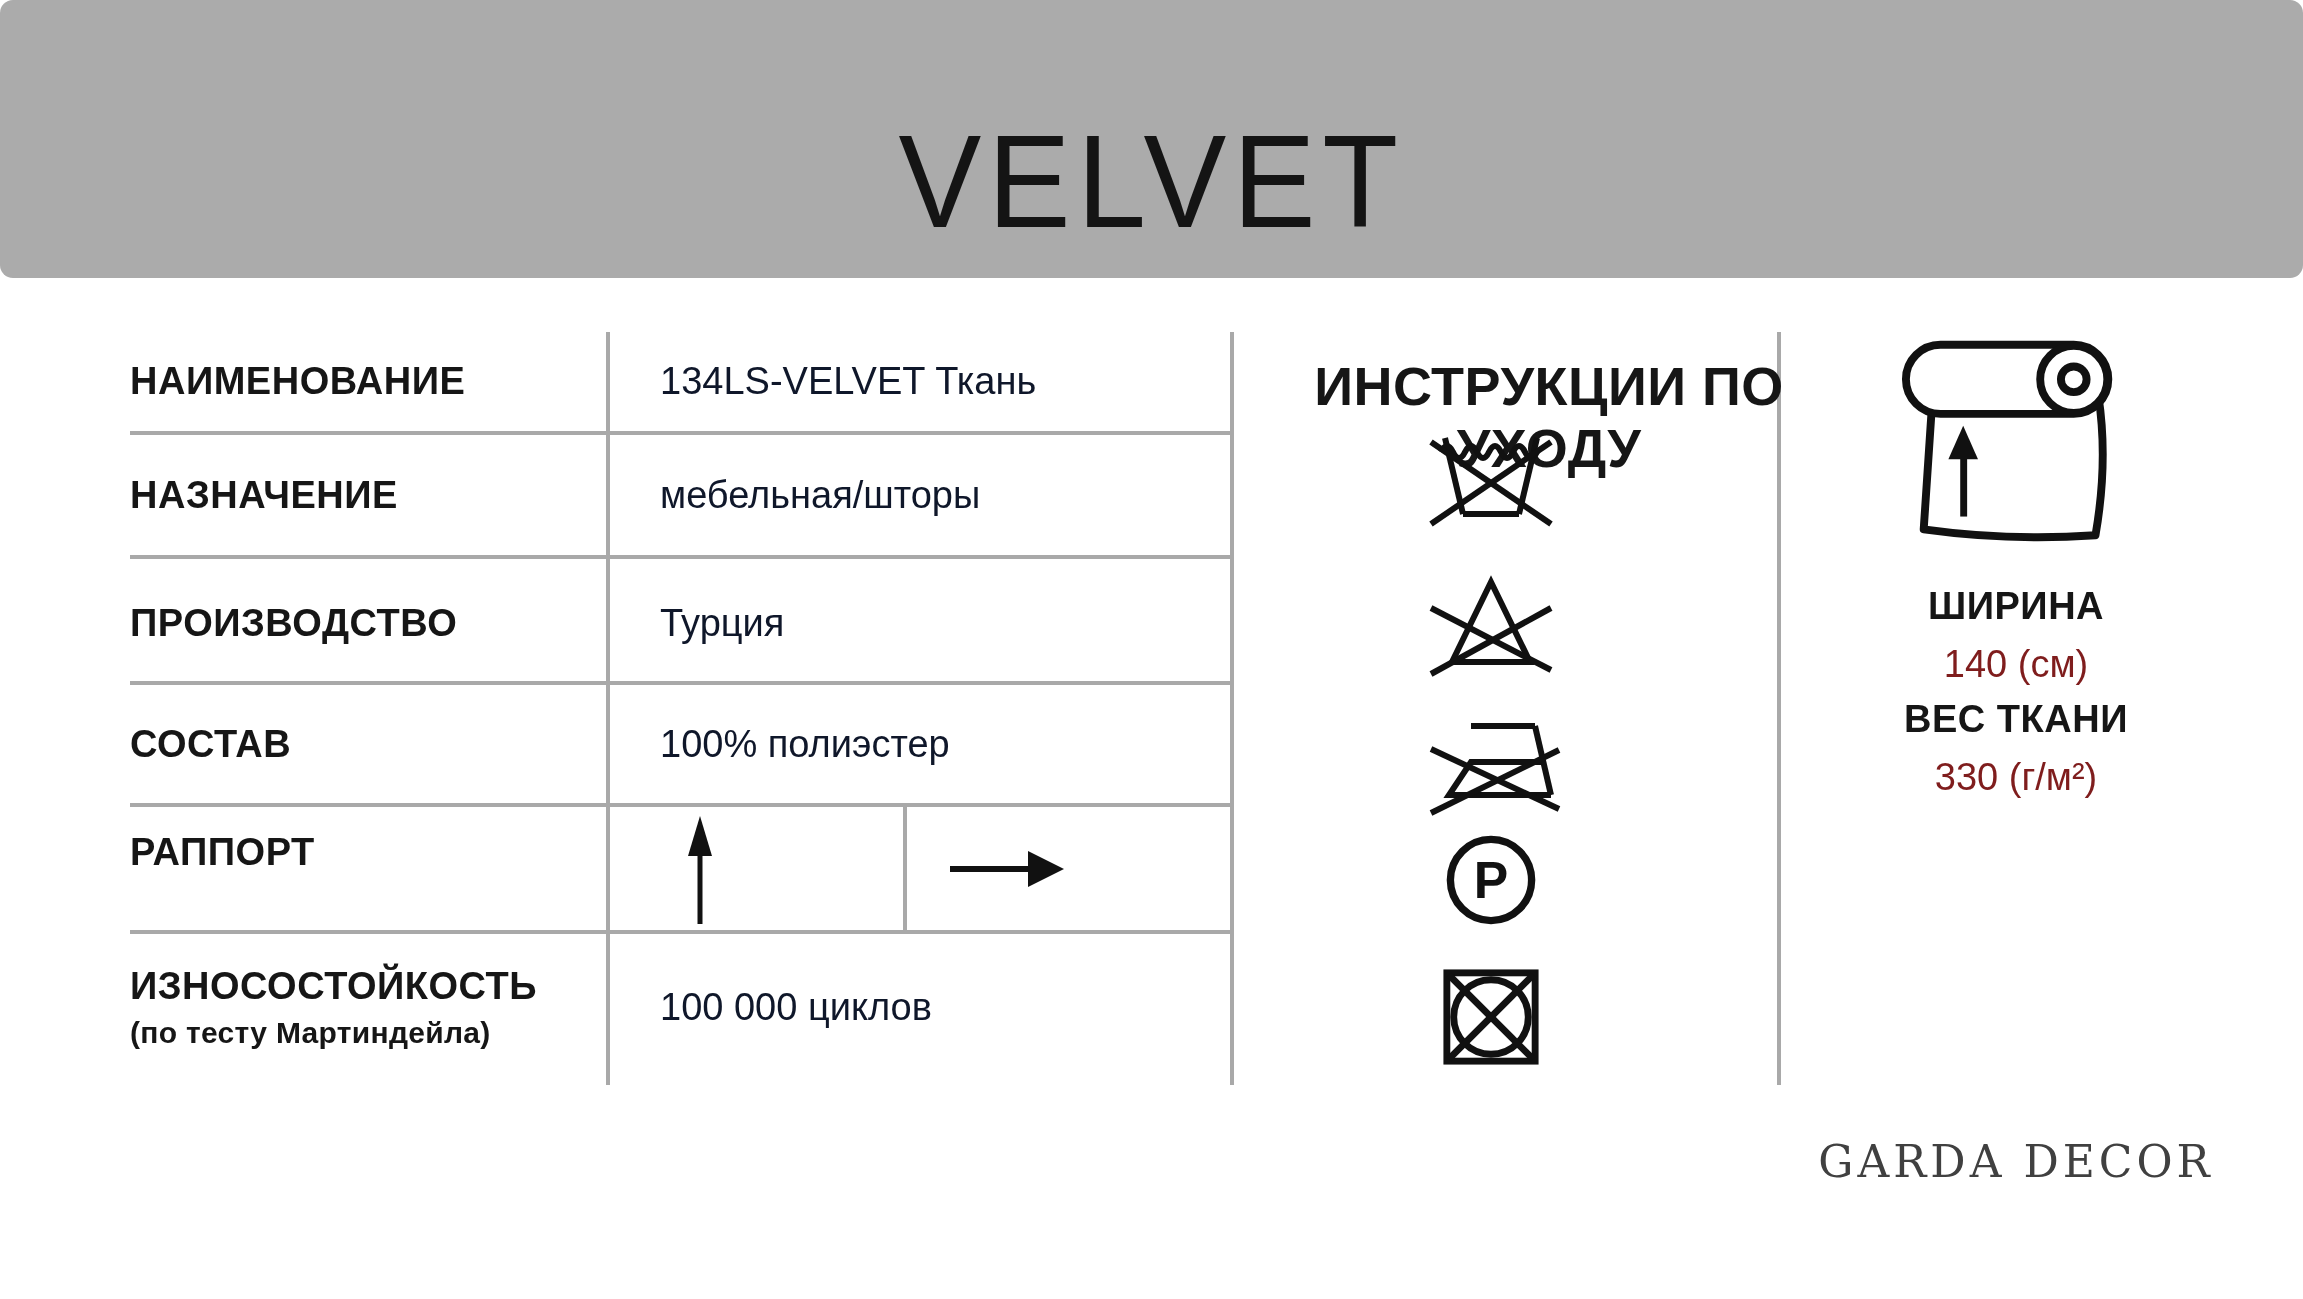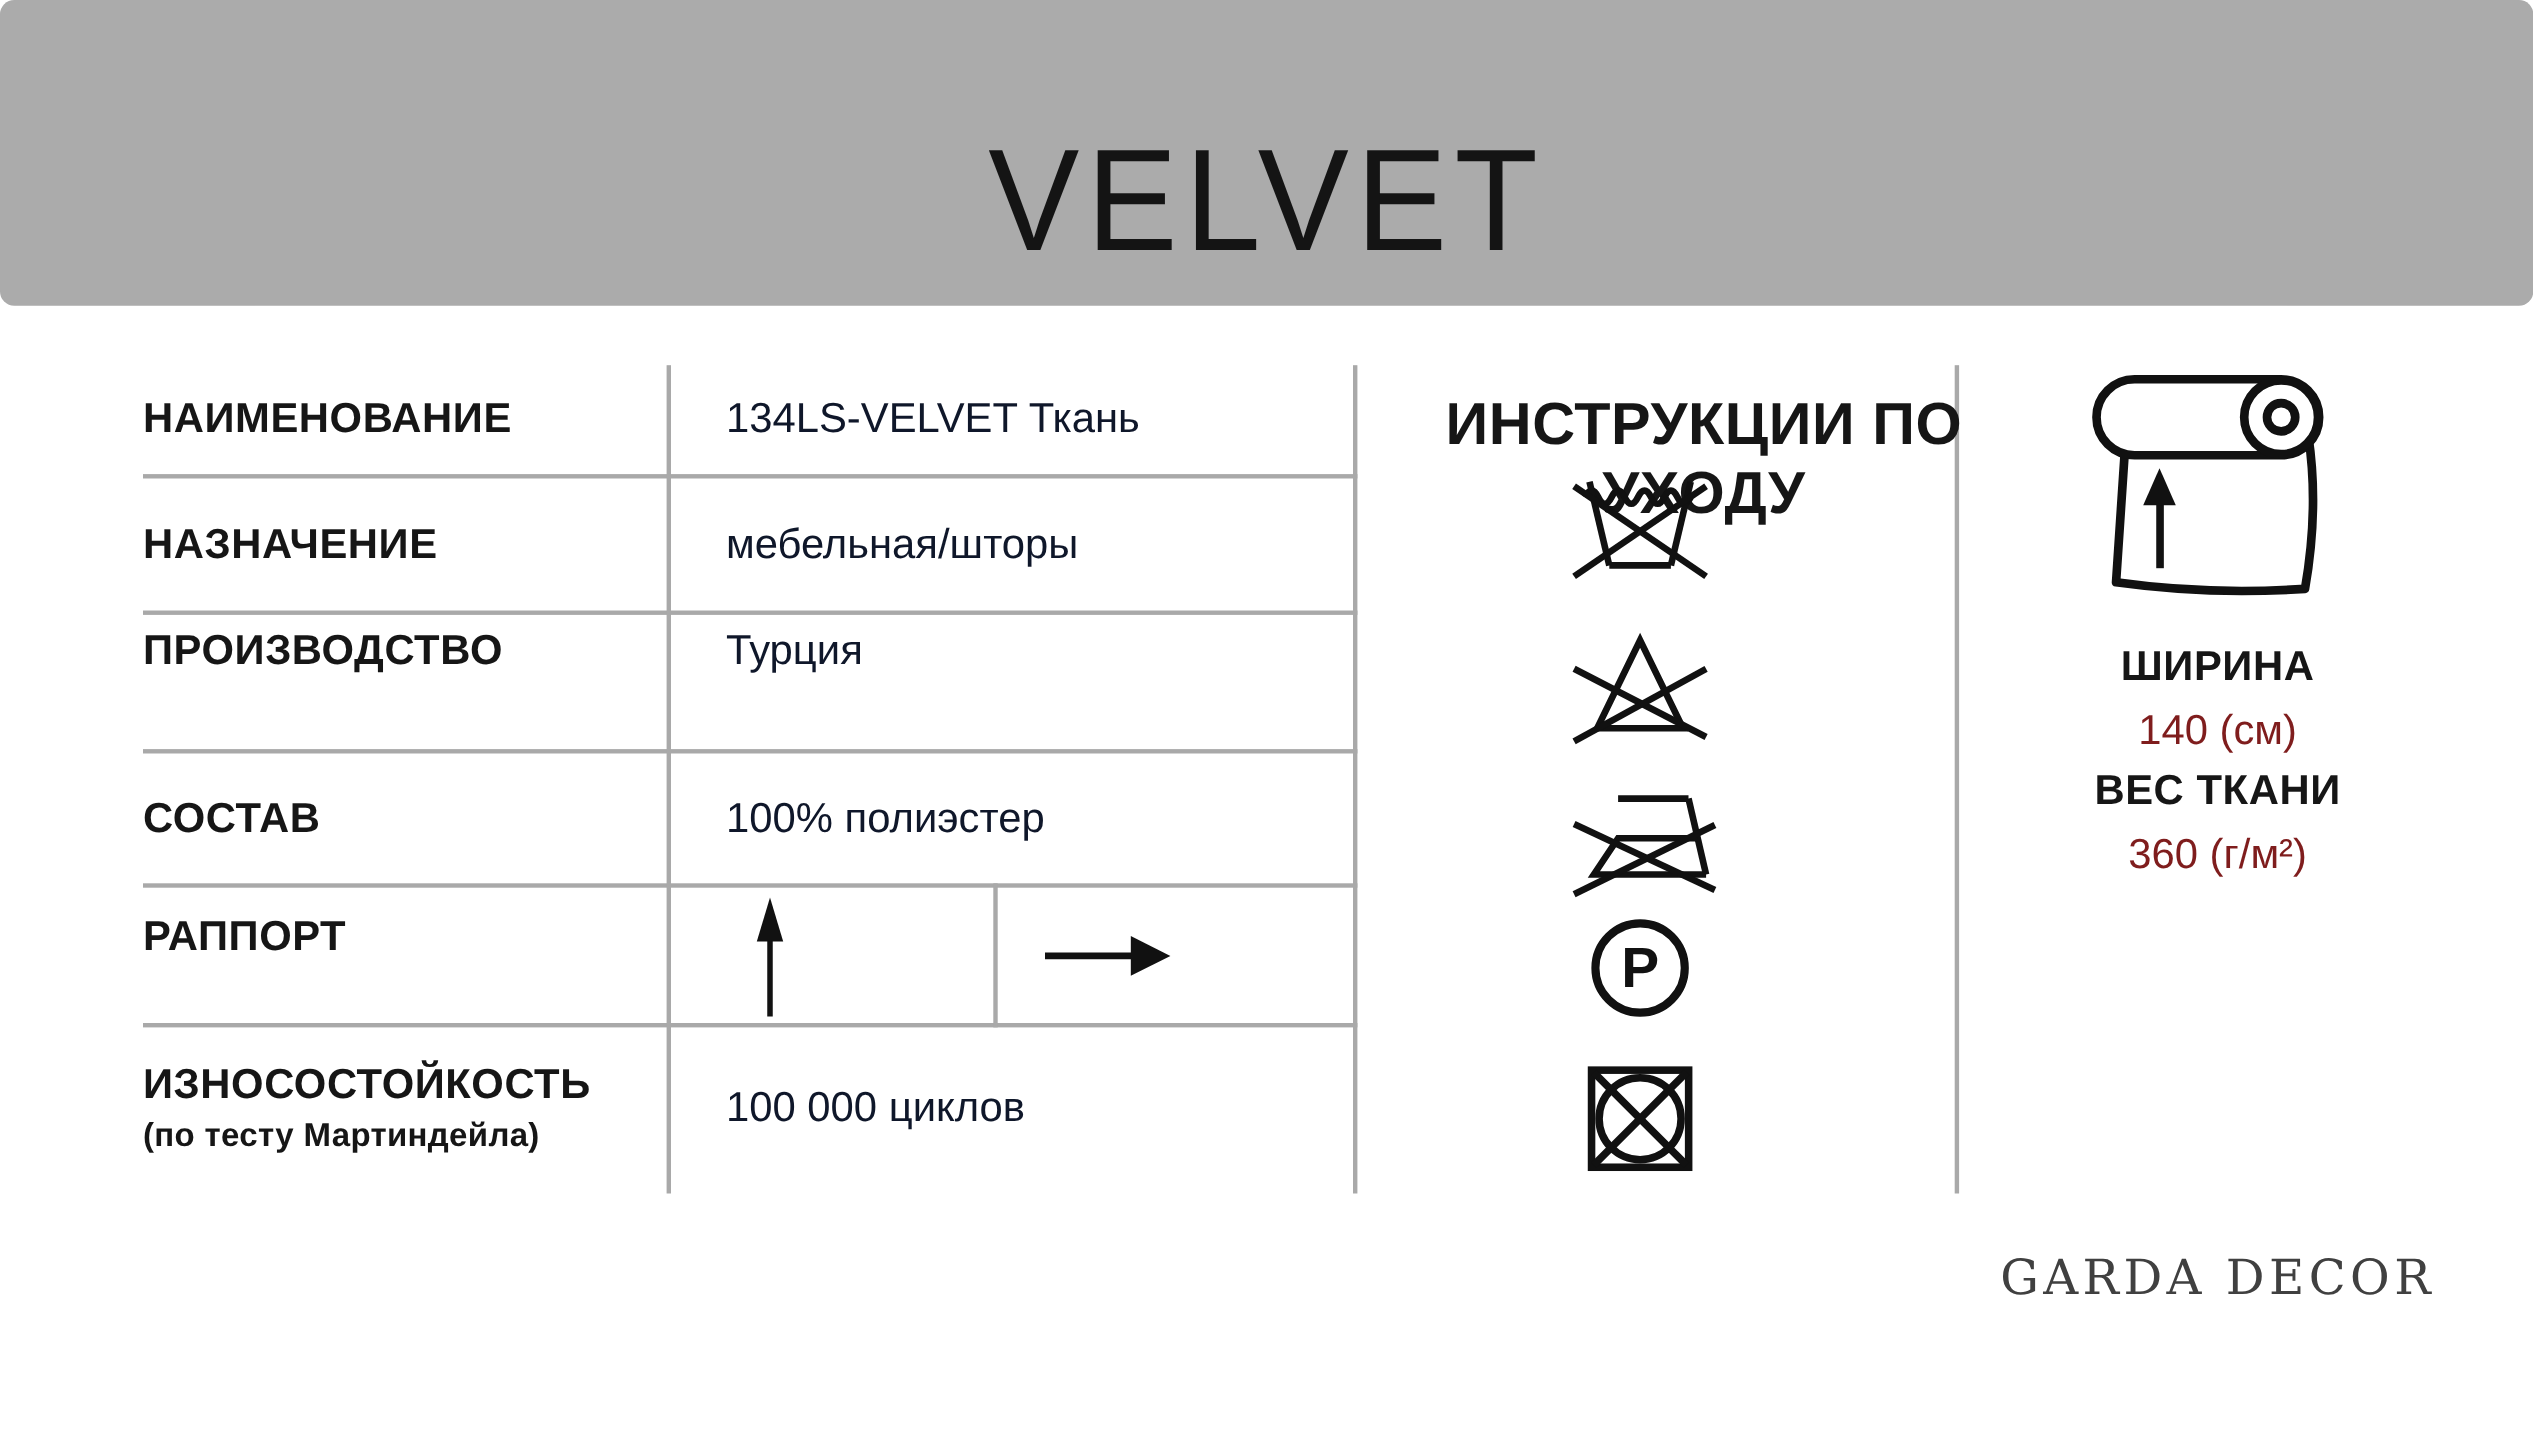--- a/index.html
+++ b/index.html
@@ -19,21 +19,21 @@
   
   .cell{position:absolute;display:flex;align-items:center;}
   .label-cell{left:130px;width:465px;font-weight:bold;font-size:38px;letter-spacing:0.5px;}
   .value-cell{left:660px;width:565px;font-size:38px;font-weight:400;color:#0f172a;}
   .label-stack{display:block;}
   .label-stack .l1{font-weight:bold;font-size:38px;letter-spacing:0.5px;}
   .label-stack .l2{font-weight:bold;font-size:30px;margin-top:8px;letter-spacing:0.3px;}
 
   .r1{top:332px;height:99px;}
   .r2{top:435px;height:120px;}
-  .r3{top:528px;height:129px;}
+  .r3{top:559px;height:129px;}
   .r4{top:685px;height:118px;}
   .r5{top:807px;height:90px;}
   .r6{top:934px;height:146px;}
 
   .icon{position:absolute;}
 
   
   .care-heading{position:absolute;left:1234px;top:355px;width:630px;text-align:center;
                 font-weight:bold;font-size:54px;letter-spacing:0.5px;}
 
@@ -138,17 +138,17 @@
     <circle cx="176" cy="43" r="13" fill="none"></circle>
     <g stroke="none" fill="#111">
       <rect x="61" y="112" width="7" height="70"></rect>
       <polygon points="64,90 49,124 79,124"></polygon>
     </g>
   </svg>
 
   <div class="spec-text spec-bold" style="top:585px">ШИРИНА</div>
   <div class="spec-text spec-val" style="top:643px">140 (см)</div>
   <div class="spec-text spec-bold" style="top:698px">ВЕС ТКАНИ</div>
-  <div class="spec-text spec-val" style="top:756px">360 (г/м²)</div>
+  <div class="spec-text spec-val" style="top:756px">330 (г/м²)</div>
 
   <div class="brand">GARDA DECOR</div>
 
 </div>
 
 </body></html>

